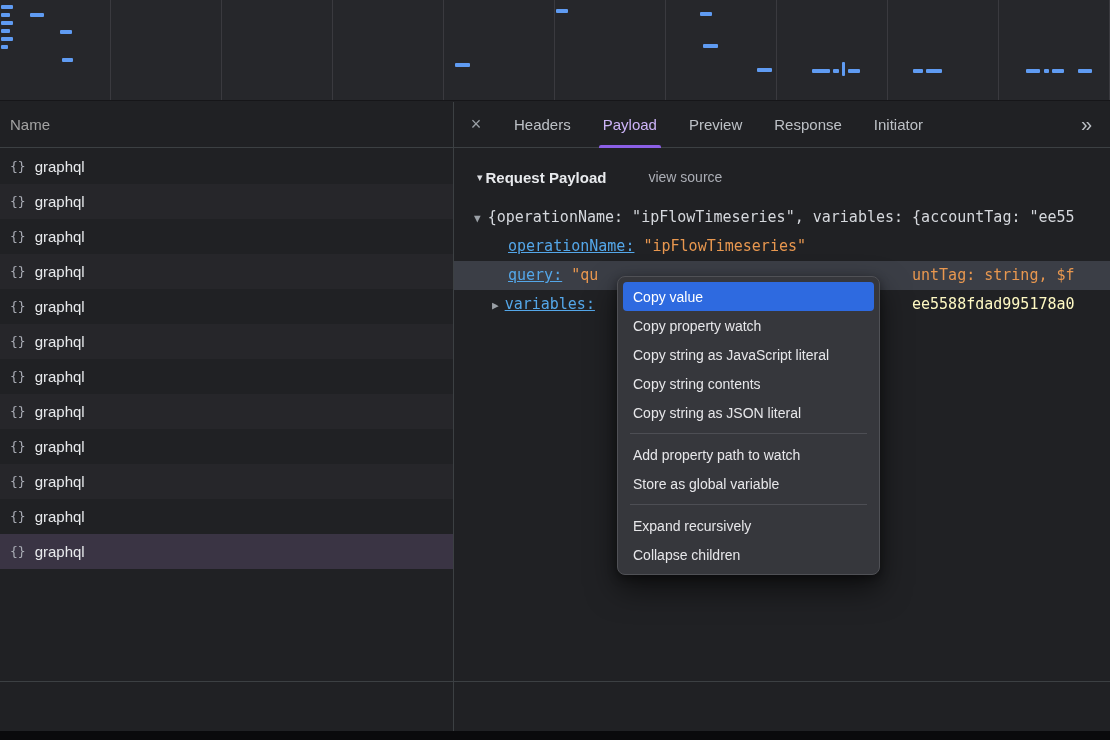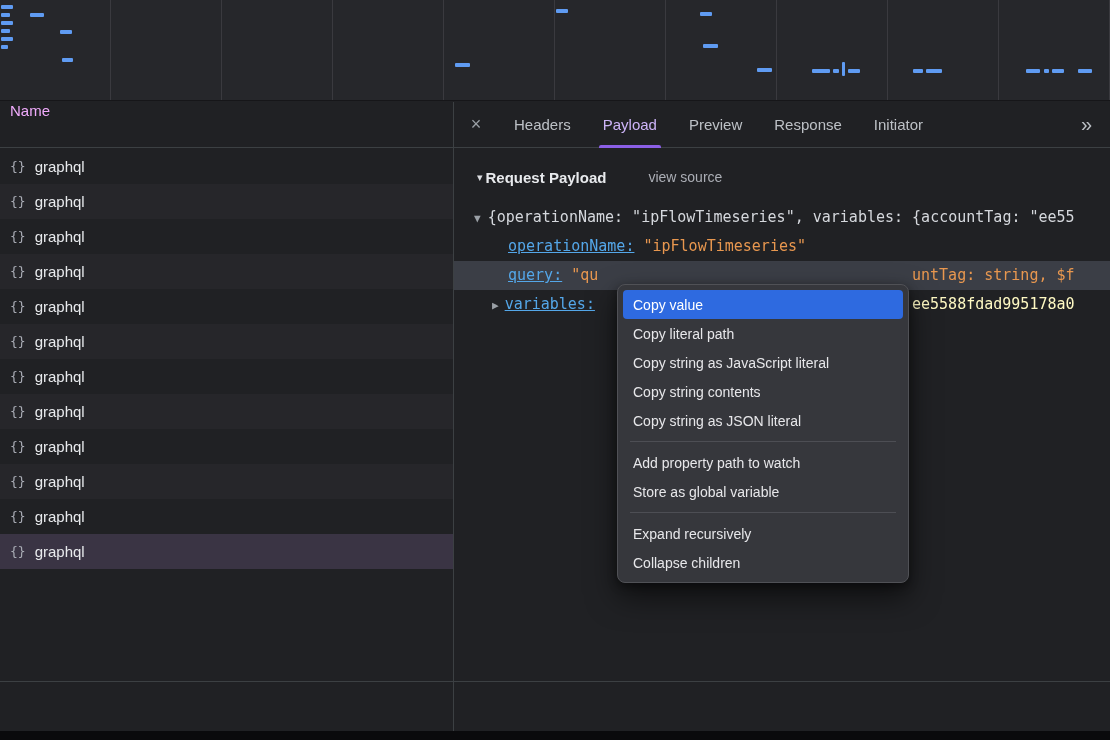--- a/index.html
+++ b/index.html
@@ -15,22 +15,22 @@
     background-color:#26272b;
     background-image:repeating-linear-gradient(to right,#3a3a3f 0,#3a3a3f 1px,transparent 1px,transparent 111px);
     background-position:110px 0;
     border-bottom:1px solid #161619;
   }
   .ov-bar { position:absolute; background:#5f9bf2; border-radius:1px; }
 
   
   .name-header {
     position:absolute; left:0; top:102px; width:453px; height:46px;
-    display:flex; padding-left:10px;
-    font-size:15px; color:#f0abfc; background:#202124;
+    display:flex; align-items:center; padding-left:10px;
+    font-size:15px; color:#a3a3a3; background:#202124;
     border-bottom:1px solid #3c4043;
   }
   .request-list { position:absolute; left:0; top:149px; width:453px; }
   .net-row {
     height:35px; display:flex; align-items:center; gap:9px; padding-left:10px;
     font-size:15px; color:#e8eaed; background:#202124; cursor:default;
   }
   .net-row:nth-child(even) { background:#26262a; }
   .net-row.selected { background:#3a3444; }
   .req-icon { font-family:"DejaVu Sans Mono",monospace; font-size:13px; color:#a9acb5; }
@@ -73,21 +73,21 @@
   .pv { color:#fef9c3; }
   .band { position:absolute; left:454px; top:261px; width:656px; height:29px; background:#3b3e46; }
   .l2  { left:508px; top:232px; }
   .l3  { left:508px; top:261px; }
   .l3t { left:912px; top:261px; width:198px; }
   .l4  { left:492px; top:290px; }
   .l4t { left:912px; top:290px; width:198px; }
 
   
   .ctx-menu {
-    position:absolute; left:617px; top:284px; width:292px;
+    position:absolute; left:617px; top:276px; width:263px;
     background:#36373c; border:1px solid #505156; border-radius:8px;
     box-shadow:0 14px 30px rgba(0,0,0,.55), 0 3px 10px rgba(0,0,0,.4);
     padding:5px 0; font-size:14px; color:#e7e7ea; z-index:20;
   }
   .ctx-item {
     height:29px; display:flex; align-items:center;
     padding:0 10px; margin:0 5px; border-radius:4px; cursor:default;
   }
   .ctx-item.highlight { background:#2e6ae0; color:#fff; }
   .ctx-sep { height:1px; background:#4d4e54; margin:6px 12px; }
@@ -233,21 +233,21 @@
 
   <div class="tl l4">
     <span class="tw2">▶</span><span class="k">variables:</span>
   </div>
   <div class="tl l4t">
     <span class="pv">ee5588fdad995178a0</span>
   </div>
 
   <div class="ctx-menu">
     <div class="ctx-item highlight">Copy value</div>
-    <div class="ctx-item">Copy literal path</div>
+    <div class="ctx-item">Copy property watch</div>
     <div class="ctx-item">Copy string as JavaScript literal</div>
     <div class="ctx-item">Copy string contents</div>
     <div class="ctx-item">Copy string as JSON literal</div>
     <div class="ctx-sep"></div>
     <div class="ctx-item">Add property path to watch</div>
     <div class="ctx-item">Store as global variable</div>
     <div class="ctx-sep"></div>
     <div class="ctx-item">Expand recursively</div>
     <div class="ctx-item">Collapse children</div>
   </div>

